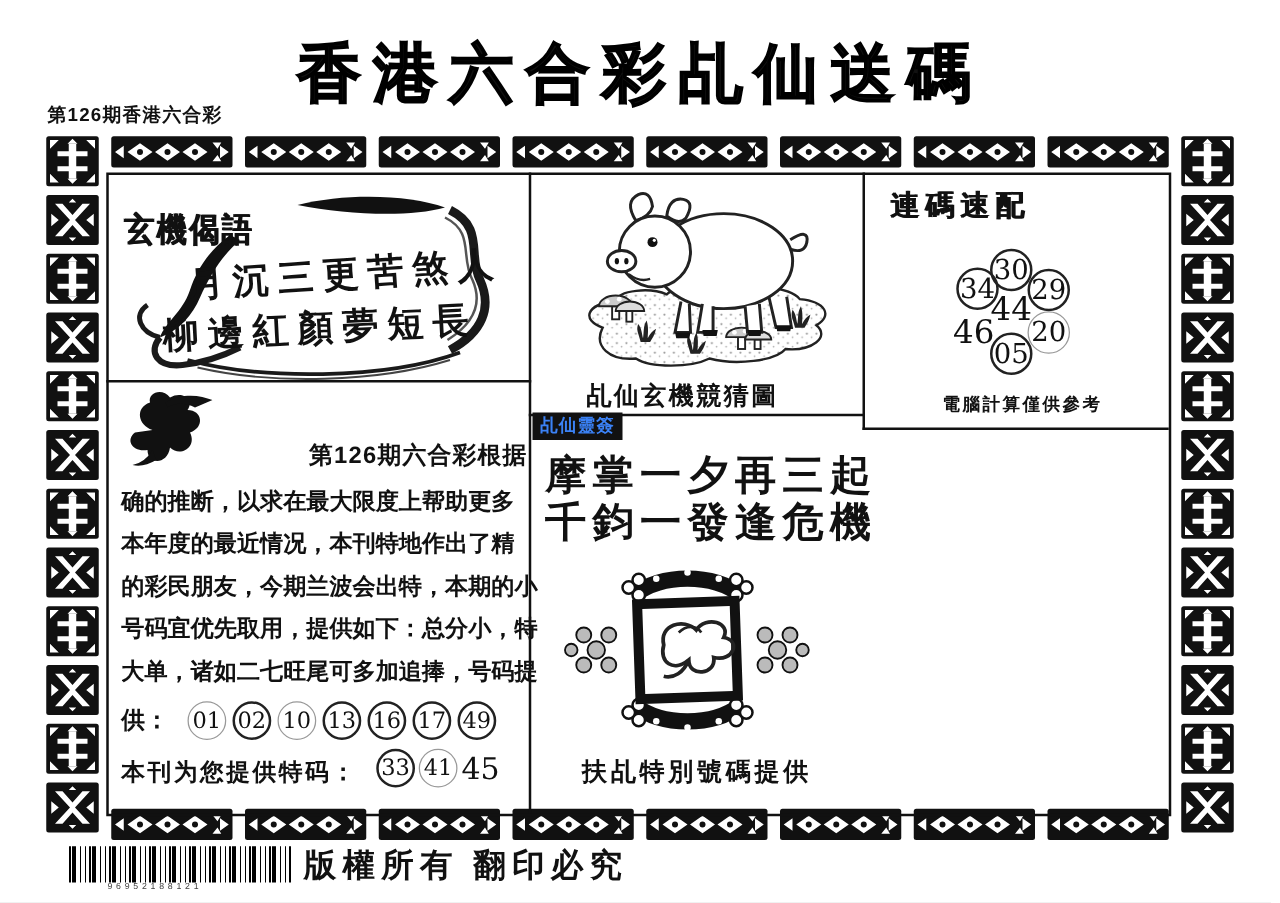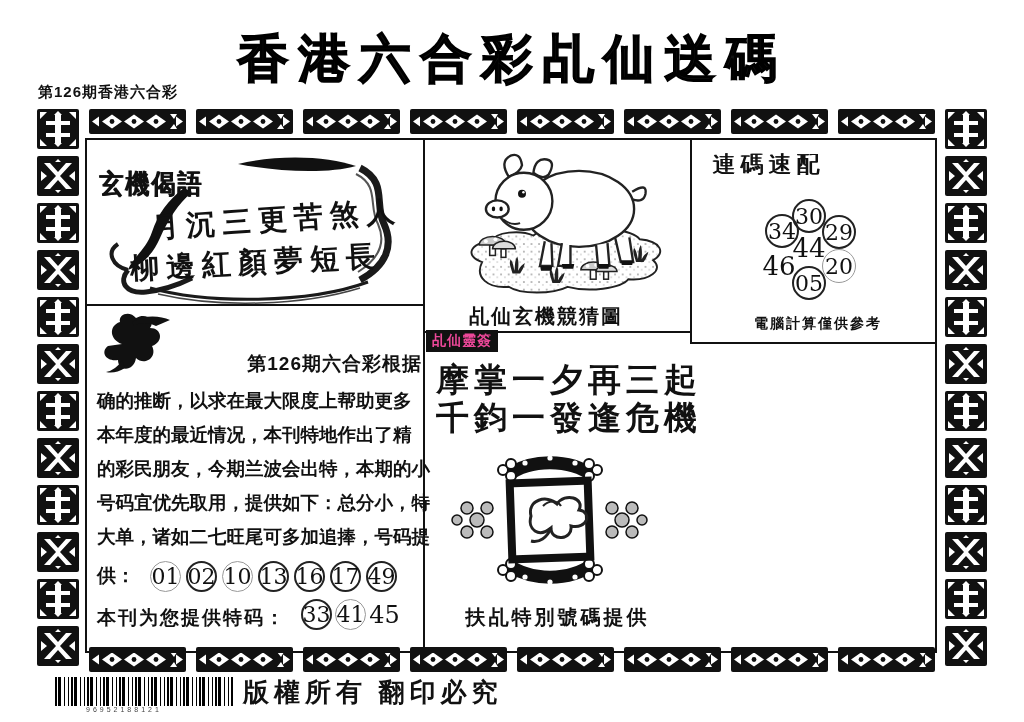--- a/index.html
+++ b/index.html
@@ -35,50 +35,50 @@
   .poem-line{font-family:"Liberation Serif",serif;font-weight:700;font-size:29px;letter-spacing:7px;}
   .poem-l1{left:150px;top:200px;transform:rotate(-4deg);}
   .poem-l2{left:130px;top:243px;transform:rotate(-3deg);}
 
   
   .pig-svg{left:442px;top:150px;}
   .pig-caption{left:425px;top:303px;width:242px;text-align:center;font-size:20px;
     font-weight:700;letter-spacing:2px;}
 
   
-  .match-title{left:712px;top:149px;font-size:23px;font-weight:400;letter-spacing:5px;
+  .match-title{left:712px;top:149px;font-size:23px;font-weight:700;letter-spacing:5px;
     text-shadow:1px 0 #111;}
   .mnum{position:absolute;width:34px;height:34px;display:flex;align-items:center;justify-content:center;
     font-family:"DejaVu Serif",serif;font-size:22px;border-radius:50%;box-sizing:border-box;}
   .mnum[data-circle="bold"]{border:2px solid #222;}
   .mnum[data-circle="light"]{border:1.5px solid #999;}
   .mnum[data-circle="none"]{border:none;font-size:26px;}
   .m0{left:792px;top:199px;} .m1{left:765px;top:214px;text-align:right;} .m2{left:822px;top:215px;}
   .m3{left:792px;top:231px;} .m4{left:762px;top:249px;} .m5{left:822px;top:249px;}
   .m6{left:792px;top:266px;}
   .match-note{left:700px;top:315px;width:236px;text-align:center;font-size:14px;
     font-weight:700;letter-spacing:2px;font-family:"Liberation Serif",serif;}
 
   
   .flourish-svg{left:92px;top:310px;}
   .article-heading{left:96px;top:351px;width:326px;text-align:right;font-size:19px;
     font-weight:700;letter-spacing:1px;}
   .article-body{left:97px;top:384px;font-size:18.5px;font-weight:700;line-height:34px;}
   .cnum{display:flex;width:31px;height:31px;border-radius:50%;align-items:center;justify-content:center;
-    font-family:"DejaVu Serif",serif;font-size:22px;font-weight:400;box-sizing:border-box;flex:none;}
+    font-family:"DejaVu Serif",serif;font-size:18px;font-weight:400;box-sizing:border-box;flex:none;}
   .cnum[data-circle="bold"]{border:2px solid #222;}
   .cnum[data-circle="light"]{border:1.5px solid #999;}
   .cnum[data-circle="none"]{border:none;font-size:24px;}
   .supply-label{left:97px;top:563px;font-size:19px;font-weight:700;}
   .supply-nums{left:150px;top:561px;display:flex;gap:5px;}
   .special-label{left:97px;top:605px;font-size:19px;font-weight:700;letter-spacing:2px;}
   .special-nums{left:301px;top:599px;display:flex;gap:3px;}
 
   
-  .charm-tag{left:426px;top:330px;background:#111;color:#ec4899;font-size:14px;font-weight:700;
+  .charm-tag{left:426px;top:330px;background:#111;color:#3b82f6;font-size:14px;font-weight:700;
     padding:2px 6px;letter-spacing:1px;}
   .charm-line{font-family:"Liberation Serif",serif;font-weight:700;font-size:33px;letter-spacing:5px;}
   .charm-l1{left:436px;top:358px;}
   .charm-l2{left:436px;top:396px;}
   .seal-svg{left:447px;top:446px;}
   .charm-caption{left:425px;top:604px;width:265px;text-align:center;font-size:20px;
     font-weight:700;letter-spacing:3px;}
 
   
   .barcode{left:55px;top:677px;width:178px;height:29px;

